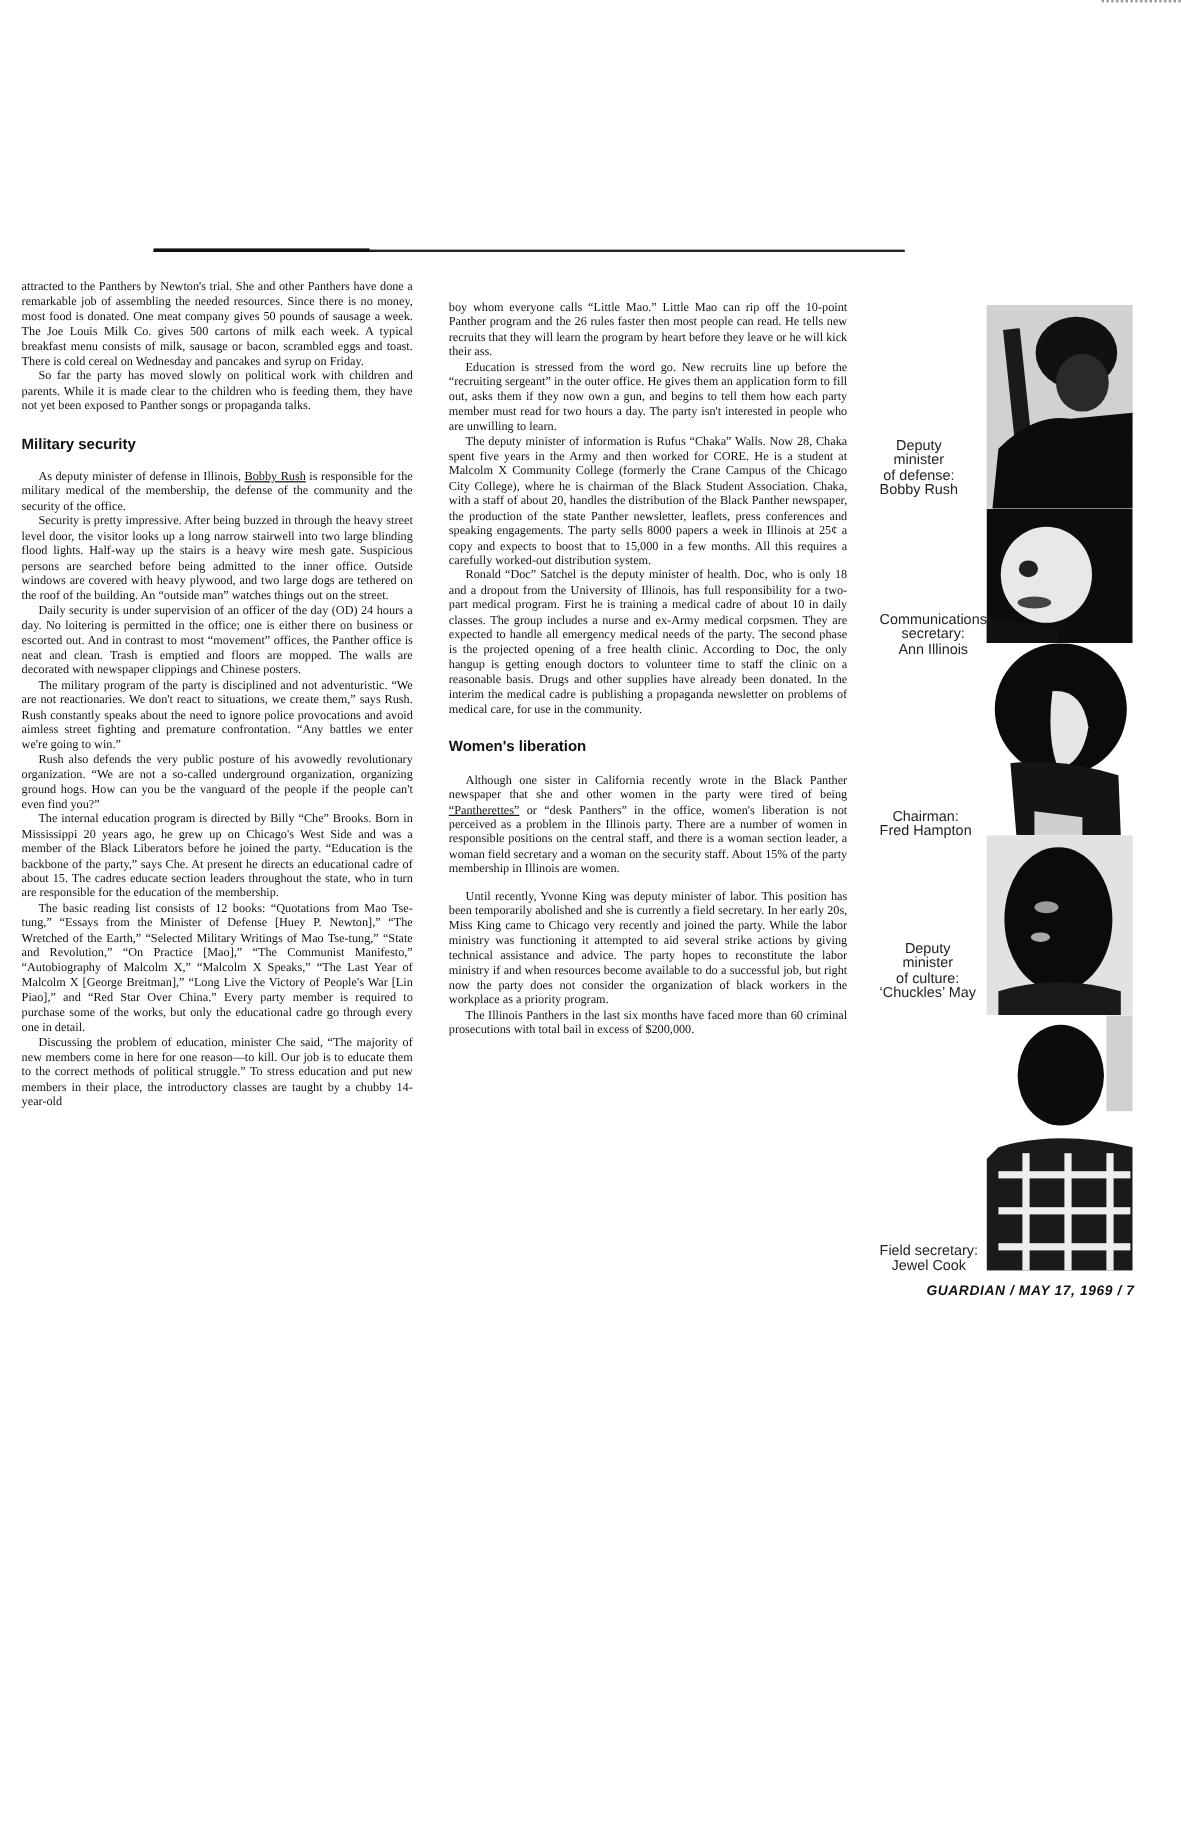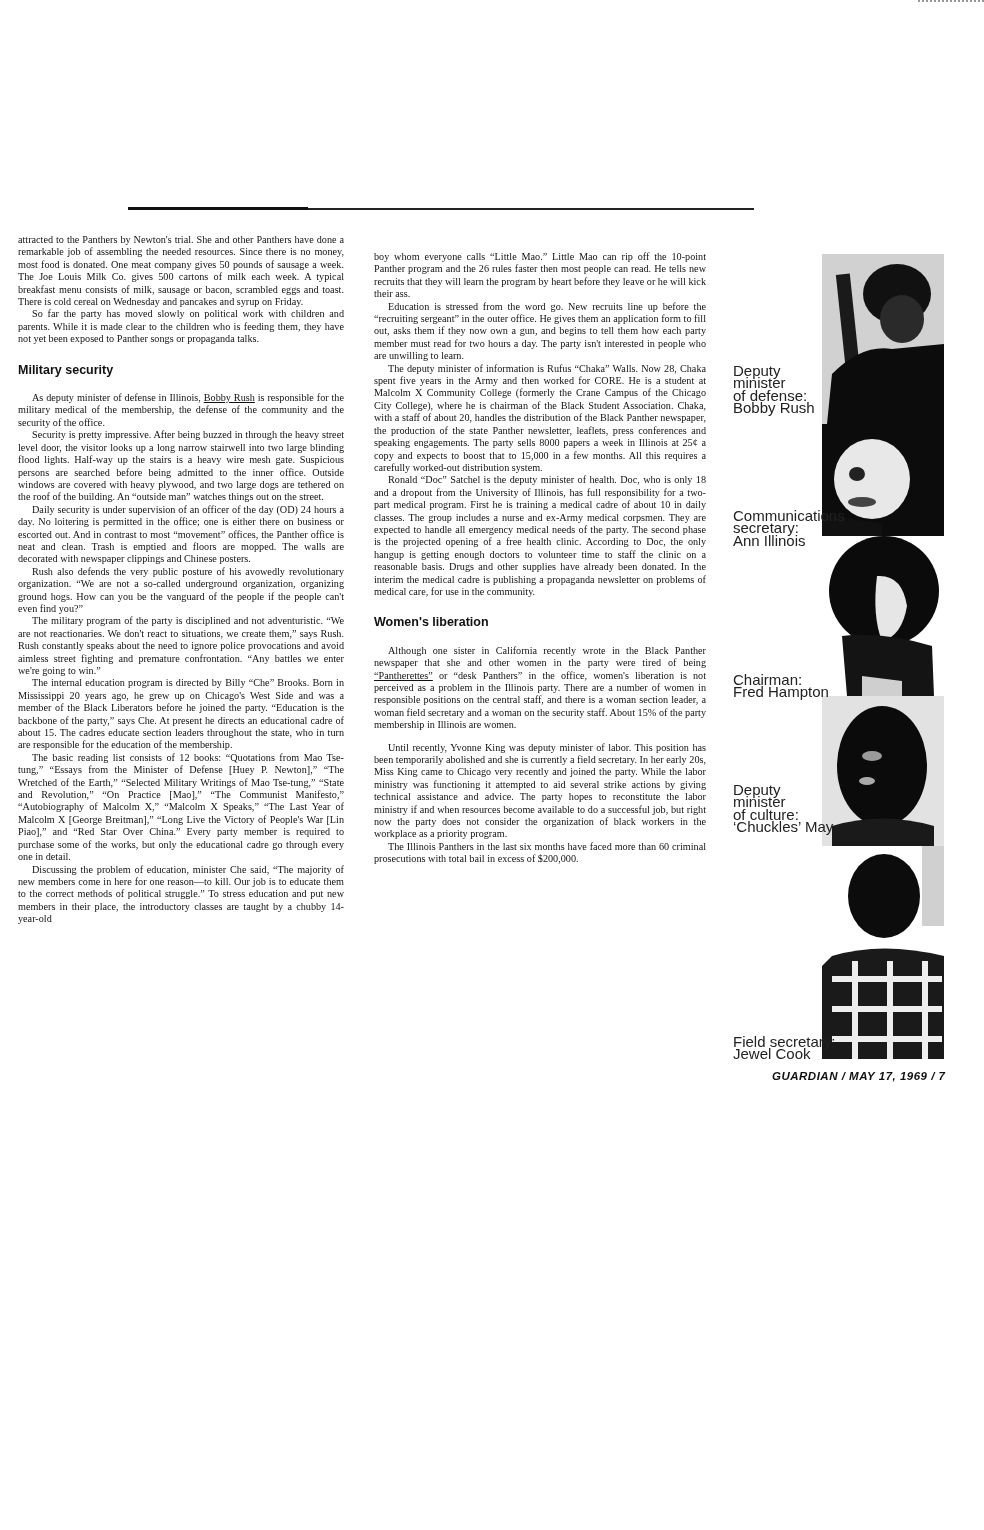--- a/index.html
+++ b/index.html
@@ -11,38 +11,38 @@
   .col p { margin: 0; text-indent: 14px; }
   .col p.noindent { text-indent: 0; }
   .col p.gap { margin-top: 10px; }
   .col1 { left: 18px; top: 234px; width: 326px; }
   .col2 { left: 374px; top: 251px; width: 332px; }
   .col h2 { font-family: "Liberation Sans", sans-serif; font-weight: bold; font-size: 12.5px; margin: 18px 0 16px 0; text-align: left; text-indent: 0; }
   .u { text-decoration: underline; }
   .photo-strip { position: absolute; left: 822px; top: 254px; width: 122px; height: 805px; }
   .photo { position: absolute; left: 0; width: 122px; overflow: hidden; }
   .photo svg { display: block; width: 100%; height: 100%; }
-  .caption { position: absolute; left: 733px; font-family: "Liberation Sans", sans-serif; font-size: 15px; line-height: 12.4px; color: #222; }
+  .caption { position: absolute; left: 733px; font-family: "Liberation Sans", sans-serif; font-size: 12px; line-height: 12.4px; color: #222; text-align: center; }
   .footer { position: absolute; left: 772px; top: 1070px; font-family: "Liberation Sans", sans-serif; font-style: italic; font-weight: bold; font-size: 11.5px; letter-spacing: 0.5px; color: #111; }
 </style>
 </head>
 <body>
 
 <div class="corner-dots"></div>
 <div class="top-rule"></div>
 
 <div class="col col1">
   <p class="noindent">attracted to the Panthers by Newton's trial. She and other Panthers have done a remarkable job of assembling the needed resources. Since there is no money, most food is donated. One meat company gives 50 pounds of sausage a week. The Joe Louis Milk Co. gives 500 cartons of milk each week. A typical breakfast menu consists of milk, sausage or bacon, scrambled eggs and toast. There is cold cereal on Wednesday and pancakes and syrup on Friday.</p>
   <p>So far the party has moved slowly on political work with children and parents. While it is made clear to the children who is feeding them, they have not yet been exposed to Panther songs or propaganda talks.</p>
   <h2>Military security</h2>
   <p><span>As deputy minister of defense in Illinois, </span><span class="u">Bobby Rush</span><span> is responsible for the military medical of the membership, the defense of the community and the security of the office.</span></p>
   <p>Security is pretty impressive. After being buzzed in through the heavy street level door, the visitor looks up a long narrow stairwell into two large blinding flood lights. Half-way up the stairs is a heavy wire mesh gate. Suspicious persons are searched before being admitted to the inner office. Outside windows are covered with heavy plywood, and two large dogs are tethered on the roof of the building. An “outside man” watches things out on the street.</p>
   <p>Daily security is under supervision of an officer of the day (OD) 24 hours a day. No loitering is permitted in the office; one is either there on business or escorted out. And in contrast to most “movement” offices, the Panther office is neat and clean. Trash is emptied and floors are mopped. The walls are decorated with newspaper clippings and Chinese posters.</p>
+  <p>The military program of the party is disciplined and not adventuristic. “We are not reactionaries. We don't react to situations, we create them,” says Rush. Rush constantly speaks about the need to ignore police provocations and avoid aimless street fighting and premature confrontation. “Any battles we enter we're going to win.”</p>
   <p>Rush also defends the very public posture of his avowedly revolutionary organization. “We are not a so-called underground organization, organizing ground hogs. How can you be the vanguard of the people if the people can't even find you?”</p>
-  <p>The military program of the party is disciplined and not adventuristic. “We are not reactionaries. We don't react to situations, we create them,” says Rush. Rush constantly speaks about the need to ignore police provocations and avoid aimless street fighting and premature confrontation. “Any battles we enter we're going to win.”</p>
   <p>The internal education program is directed by Billy “Che” Brooks. Born in Mississippi 20 years ago, he grew up on Chicago's West Side and was a member of the Black Liberators before he joined the party. “Education is the backbone of the party,” says Che. At present he directs an educational cadre of about 15. The cadres educate section leaders throughout the state, who in turn are responsible for the education of the membership.</p>
   <p>The basic reading list consists of 12 books: “Quotations from Mao Tse-tung,” “Essays from the Minister of Defense [Huey P. Newton],” “The Wretched of the Earth,” “Selected Military Writings of Mao Tse-tung,” “State and Revolution,” “On Practice [Mao],” “The Communist Manifesto,” “Autobiography of Malcolm X,” “Malcolm X Speaks,” “The Last Year of Malcolm X [George Breitman],” “Long Live the Victory of People's War [Lin Piao],” and “Red Star Over China.” Every party member is required to purchase some of the works, but only the educational cadre go through every one in detail.</p>
   <p>Discussing the problem of education, minister Che said, “The majority of new members come in here for one reason—to kill. Our job is to educate them to the correct methods of political struggle.” To stress education and put new members in their place, the introductory classes are taught by a chubby 14-year-old</p>
 </div>
 
 <div class="col col2">
   <p class="noindent">boy whom everyone calls “Little Mao.” Little Mao can rip off the 10-point Panther program and the 26 rules faster then most people can read. He tells new recruits that they will learn the program by heart before they leave or he will kick their ass.</p>
   <p>Education is stressed from the word go. New recruits line up before the “recruiting sergeant” in the outer office. He gives them an application form to fill out, asks them if they now own a gun, and begins to tell them how each party member must read for two hours a day. The party isn't interested in people who are unwilling to learn.</p>
   <p>The deputy minister of information is Rufus “Chaka” Walls. Now 28, Chaka spent five years in the Army and then worked for CORE. He is a student at Malcolm X Community College (formerly the Crane Campus of the Chicago City College), where he is chairman of the Black Student Association. Chaka, with a staff of about 20, handles the distribution of the Black Panther newspaper, the production of the state Panther newsletter, leaflets, press conferences and speaking engagements. The party sells 8000 papers a week in Illinois at 25¢ a copy and expects to boost that to 15,000 in a few months. All this requires a carefully worked-out distribution system.</p>
   <p>Ronald “Doc” Satchel is the deputy minister of health. Doc, who is only 18 and a dropout from the University of Illinois, has full responsibility for a two-part medical program. First he is training a medical cadre of about 10 in daily classes. The group includes a nurse and ex-Army medical corpsmen. They are expected to handle all emergency medical needs of the party. The second phase is the projected opening of a free health clinic. According to Doc, the only hangup is getting enough doctors to volunteer time to staff the clinic on a reasonable basis. Drugs and other supplies have already been donated. In the interim the medical cadre is publishing a propaganda newsletter on problems of medical care, for use in the community.</p>

